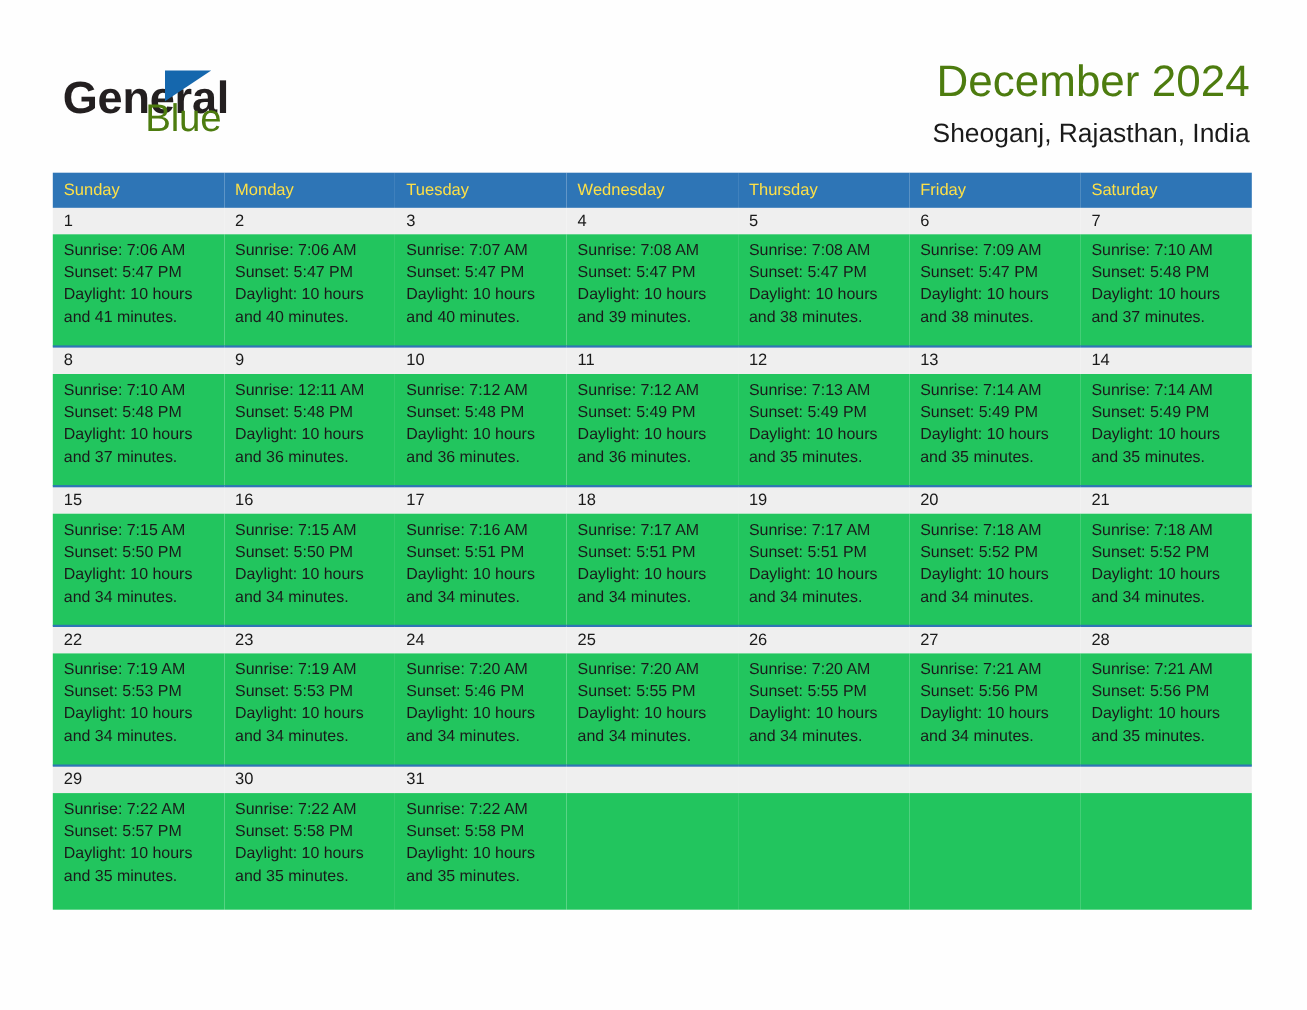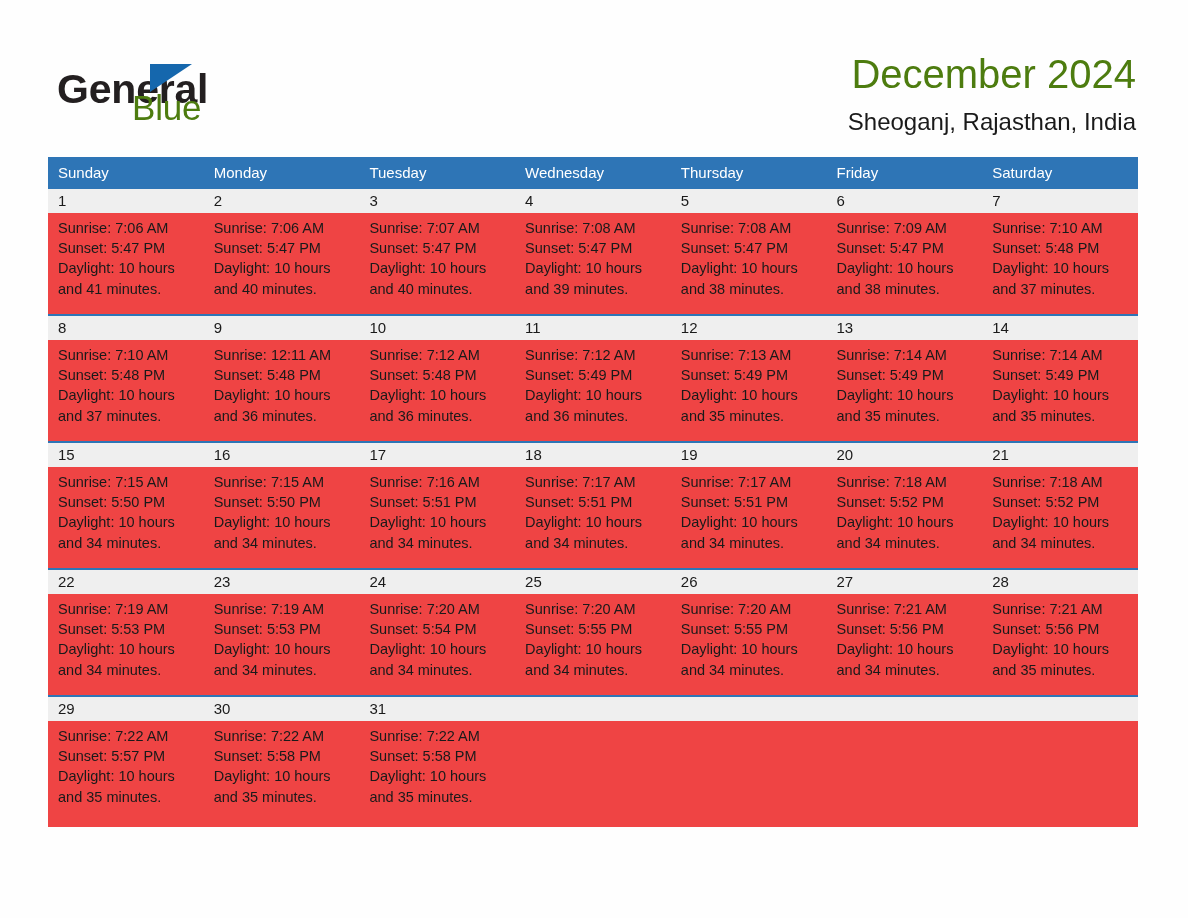--- a/index.html
+++ b/index.html
@@ -98,21 +98,21 @@
     left: 48px;
     top: 157px;
     width: 1090px;
     border-collapse: collapse;
     table-layout: fixed;
   }
   .calendar col { width: 155.7px; }
 
   .calendar thead th {
     background: #2e75b6;
-    color: #ffffff;
+    color: #fde047;
     font-size: 15px;
     font-weight: normal;
     text-align: left;
     padding: 7px 0 8px 10px;
     height: 28px;
     vertical-align: middle;
     white-space: nowrap;
   }
 
   .calendar tbody tr.daterow td {
@@ -122,21 +122,21 @@
     font-size: 15px;
     color: #1a1a1a;
     height: 24px;
     vertical-align: middle;
   }
   .calendar tbody tr.daterow.firstrow td {
     border-top: none;
   }
 
   .calendar tbody tr.inforow td {
-    background: #ef4444;
+    background: #22c55e;
     padding: 5px 8px 12px 10px;
     vertical-align: top;
     height: 102px;
   }
   .calendar tbody tr.inforow.lastrow td {
     height: 106px;
   }
 
   .cellline {
     font-size: 14.5px;
@@ -369,21 +369,21 @@
           <div class="cellline">and 34 minutes.</div>
         </td>
         <td>
           <div class="cellline">Sunrise: 7:19 AM</div>
           <div class="cellline">Sunset: 5:53 PM</div>
           <div class="cellline">Daylight: 10 hours</div>
           <div class="cellline">and 34 minutes.</div>
         </td>
         <td>
           <div class="cellline">Sunrise: 7:20 AM</div>
-          <div class="cellline">Sunset: 5:54 PM</div>
+          <div class="cellline">Sunset: 5:46 PM</div>
           <div class="cellline">Daylight: 10 hours</div>
           <div class="cellline">and 34 minutes.</div>
         </td>
         <td>
           <div class="cellline">Sunrise: 7:20 AM</div>
           <div class="cellline">Sunset: 5:55 PM</div>
           <div class="cellline">Daylight: 10 hours</div>
           <div class="cellline">and 34 minutes.</div>
         </td>
         <td>

